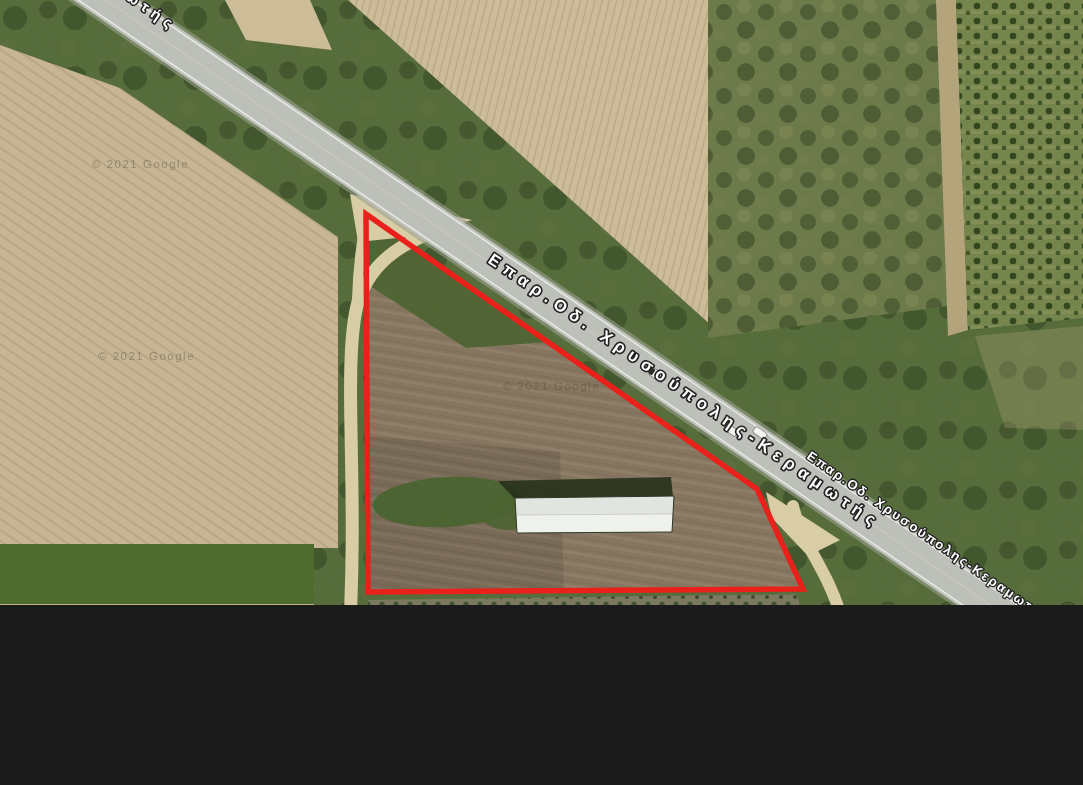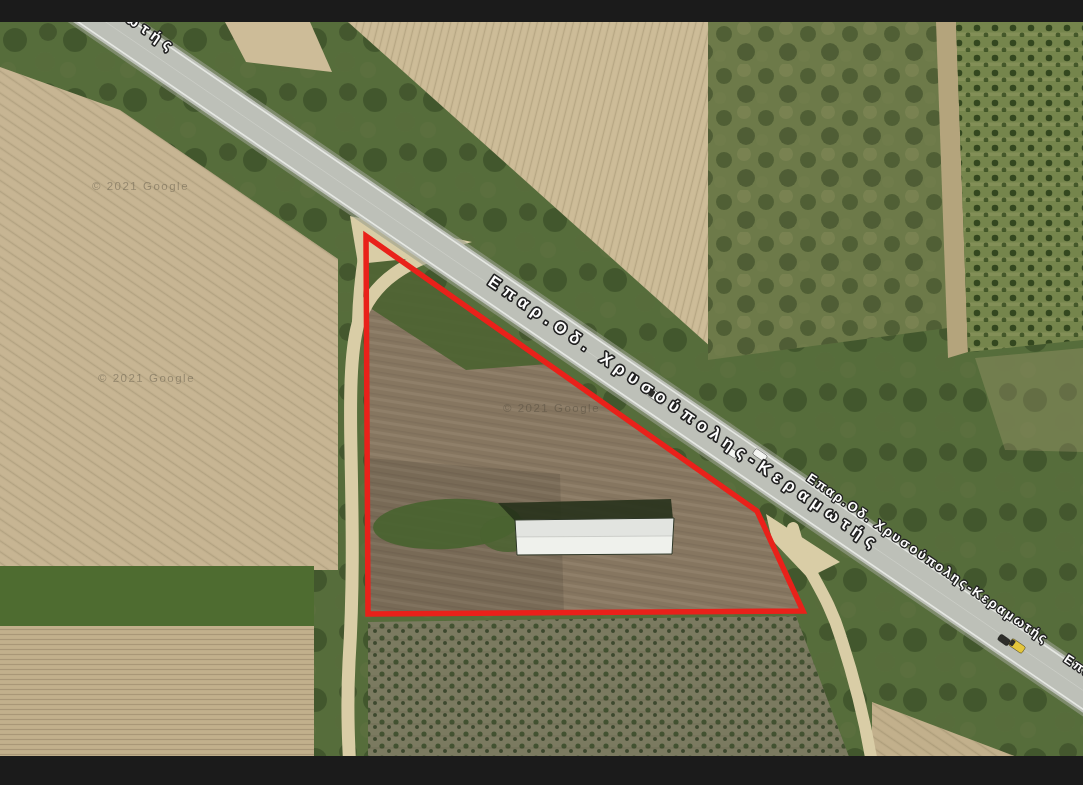--- a/index.html
+++ b/index.html
@@ -1,16 +1,16 @@
 <!DOCTYPE html>
 <html><head>
 <meta charset="utf-8">
 <style>
   html,body{margin:0;padding:0;background:#1b1b1b;}
-  .viewport{position:relative;width:1083px;height:734px;overflow:hidden;background:#5eead4;margin-top:22px;}
+  .viewport{position:relative;width:1083px;height:605px;overflow:hidden;background:#5eead4;}
   svg{display:block;}
   text{font-family:"Liberation Sans", sans-serif;}
   .road-label{font-weight:700;fill:#fff;stroke:#222;stroke-linejoin:round;paint-order:stroke;}
   .watermark{font-weight:400;letter-spacing:1.5px;}
 </style>
 </head>
 <body>
 
 <div class="viewport">
   <svg xmlns="http://www.w3.org/2000/svg" width="1083" height="785" viewBox="0 0 1083 785">

